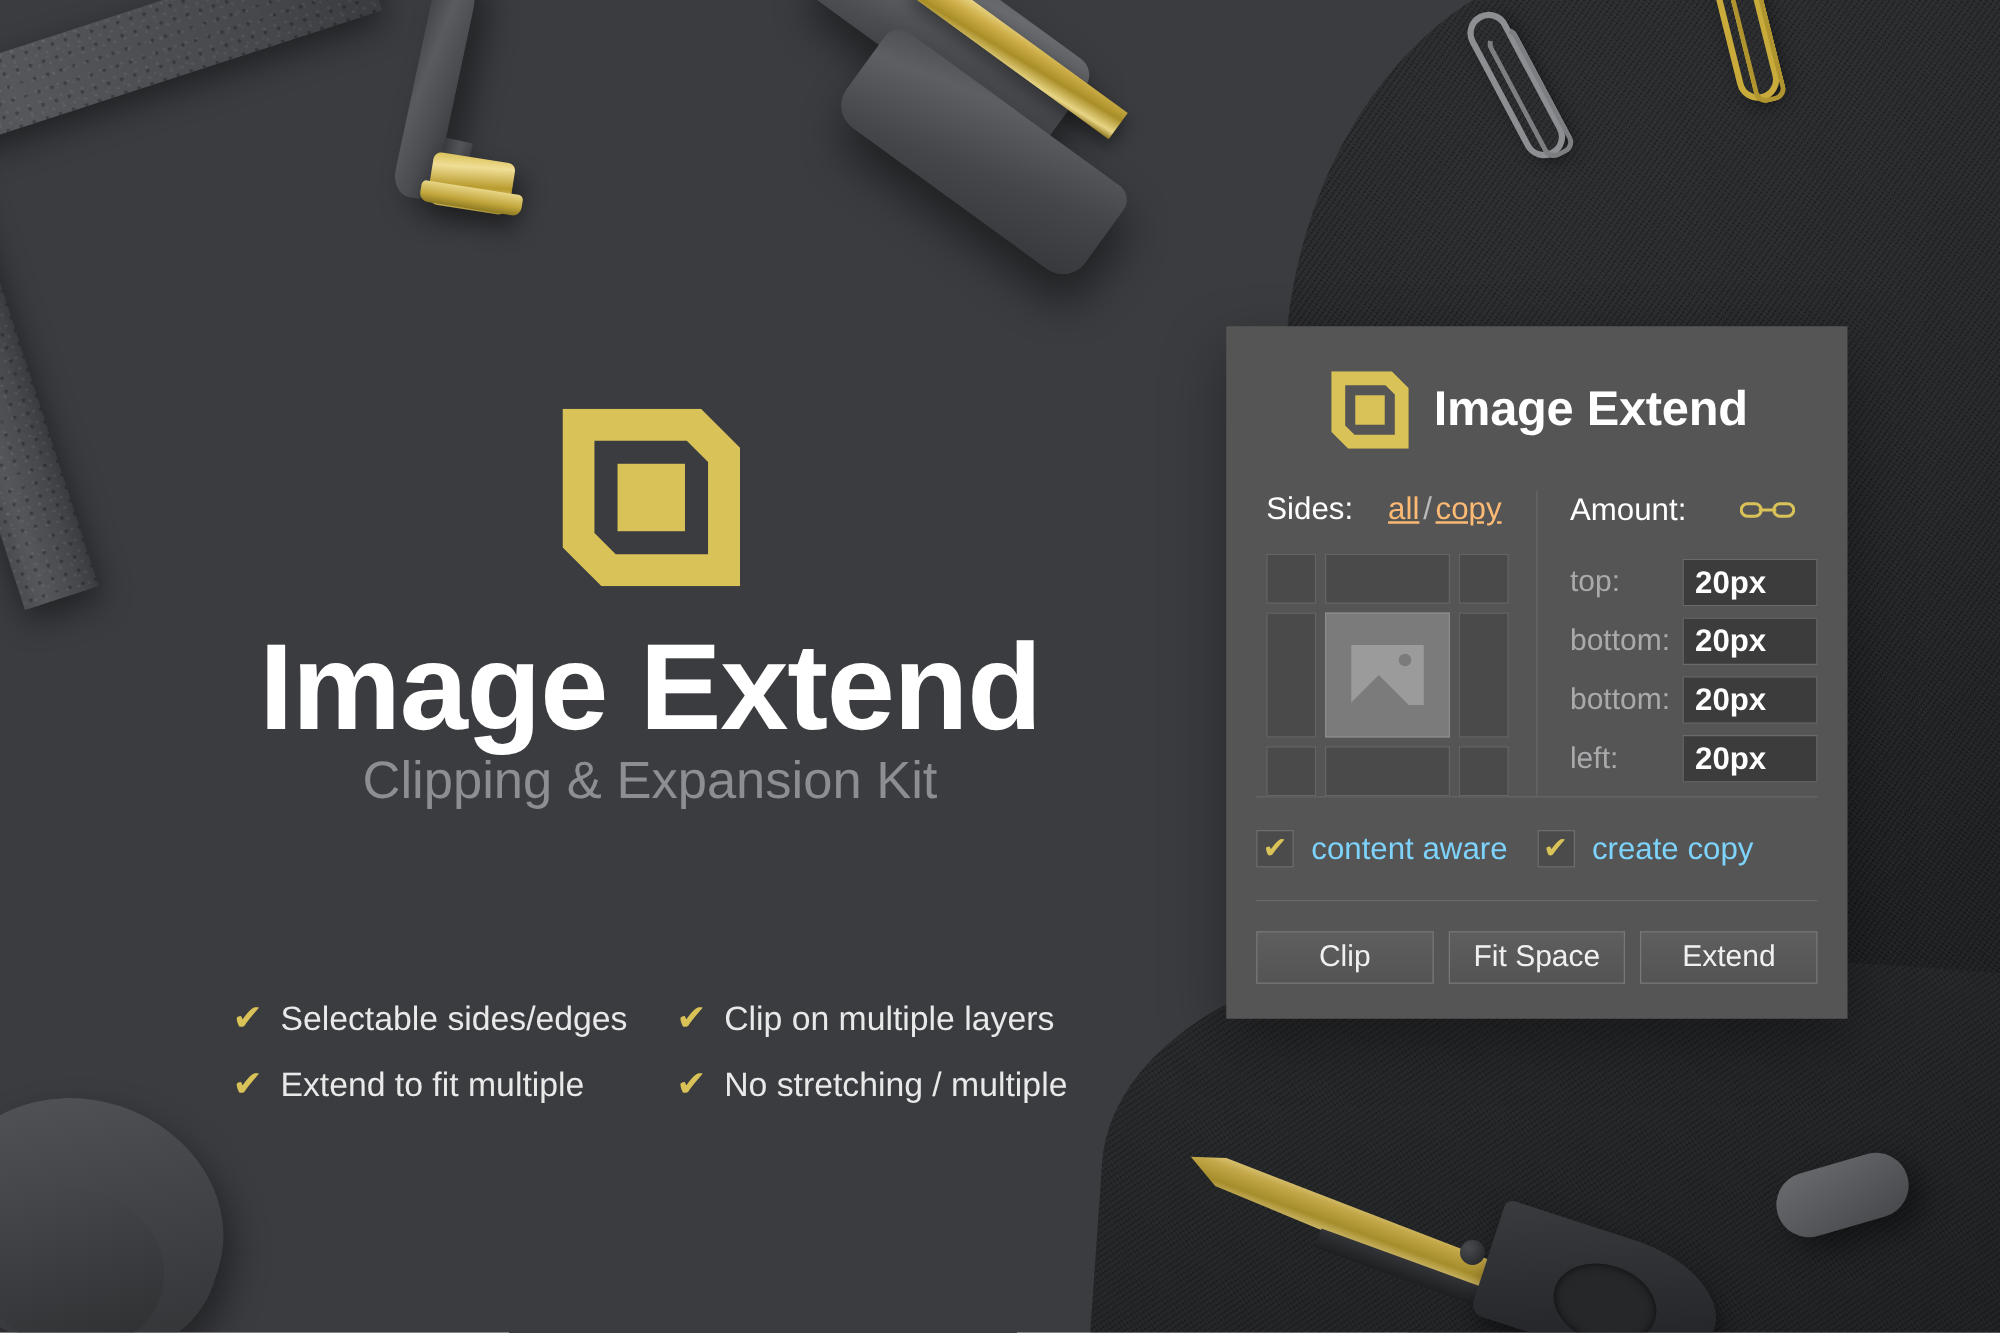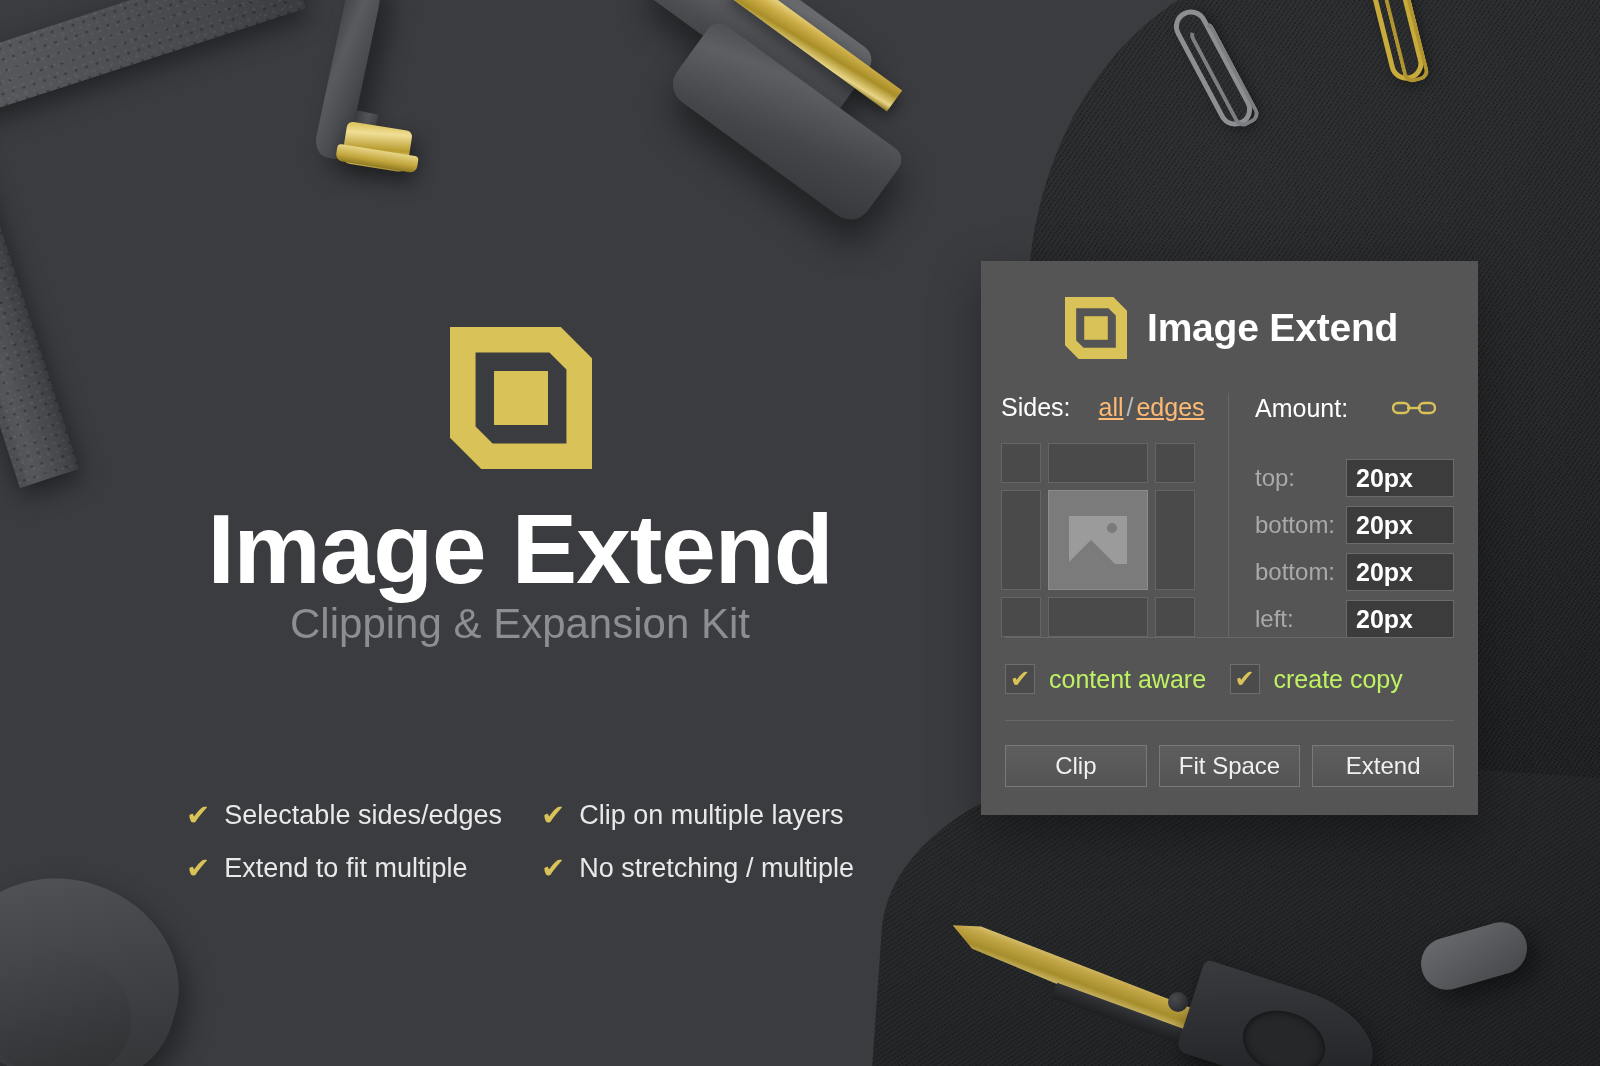--- a/index.html
+++ b/index.html
@@ -326,21 +326,21 @@
   .panel-logo { width: 62px; height: 62px; flex: none; }
   .panel-title {
     font-size: 39px;
     font-weight: 700;
     color: #ffffff;
     letter-spacing: -.2px;
   }
 
   .panel-body {
     display: flex;
-    padding: 34px 24px 0 20px;
+    padding: 34px 24px 0 32px;
     height: 278px;
   }
 
   .col-sides {
     width: 228px;
     padding-right: 18px;
     border-right: 1px solid #666769;
   }
   .col-amount {
     flex: 1;
@@ -409,21 +409,21 @@
     border-left: 24px solid transparent;
     border-right: 24px solid transparent;
     border-bottom: 24px solid #7b7b7b;
   }
 
   
   .amount-head {
     display: flex;
     align-items: center;
     justify-content: space-between;
-    margin-bottom: 36px;
+    margin-bottom: 24px;
     height: 30px;
     padding-right: 18px;
   }
   .link-icon { width: 44px; height: 16px; flex: none; }
 
   .amount-row {
     display: flex;
     align-items: center;
     justify-content: space-between;
     margin-bottom: 9px;
@@ -468,21 +468,21 @@
   .cbox {
     width: 30px; height: 30px;
     background: #4b4b4b;
     border: 1px solid #6e6e6e;
     color: #d9c257;
     font-size: 24px;
     line-height: 28px;
     text-align: center;
     flex: none;
   }
-  .check-label { font-size: 25px; color: #bef264; }
+  .check-label { font-size: 25px; color: #7dd3fc; }
 
   .buttons {
     display: flex;
     gap: 12px;
     padding: 24px 24px 0 24px;
   }
   .btn {
     flex: 1;
     height: 42px;
     background: linear-gradient(180deg, #5e5e5e, #545454);
@@ -577,21 +577,21 @@
       </div>
       <div class="panel-title">Image Extend</div>
     </div>
 
     <div class="panel-body">
 
       <div class="col-sides">
         <div class="row-label">
           <span class="lbl">Sides:</span>
           <span class="links">
-            <a>all</a><span class="sep">/</span><a>edges</a>
+            <a>all</a><span class="sep">/</span><a>copy</a>
           </span>
         </div>
 
         <div class="sides-grid">
           <div class="side-cell"></div>
           <div class="side-cell"></div>
           <div class="side-cell"></div>
           <div class="side-cell"></div>
           <div class="side-center">
             <div class="img-ph"></div>

